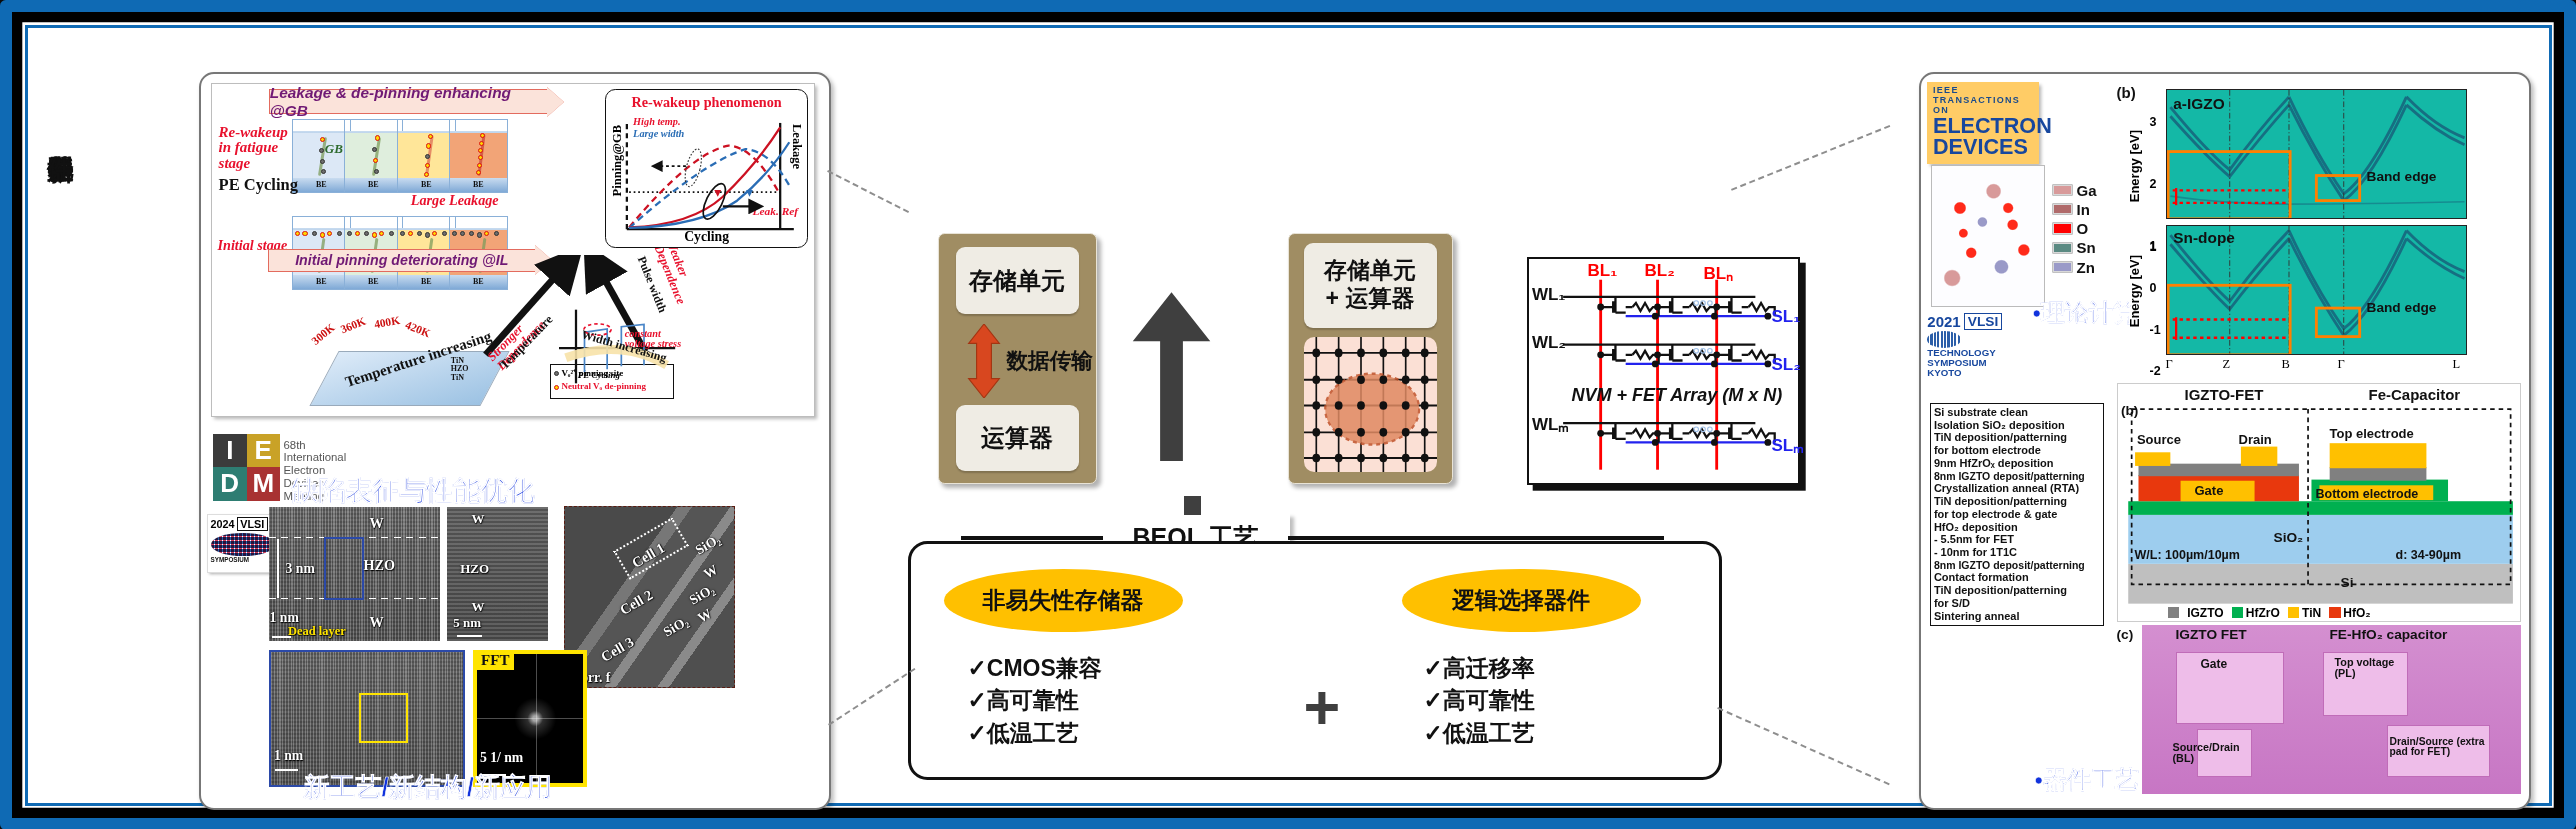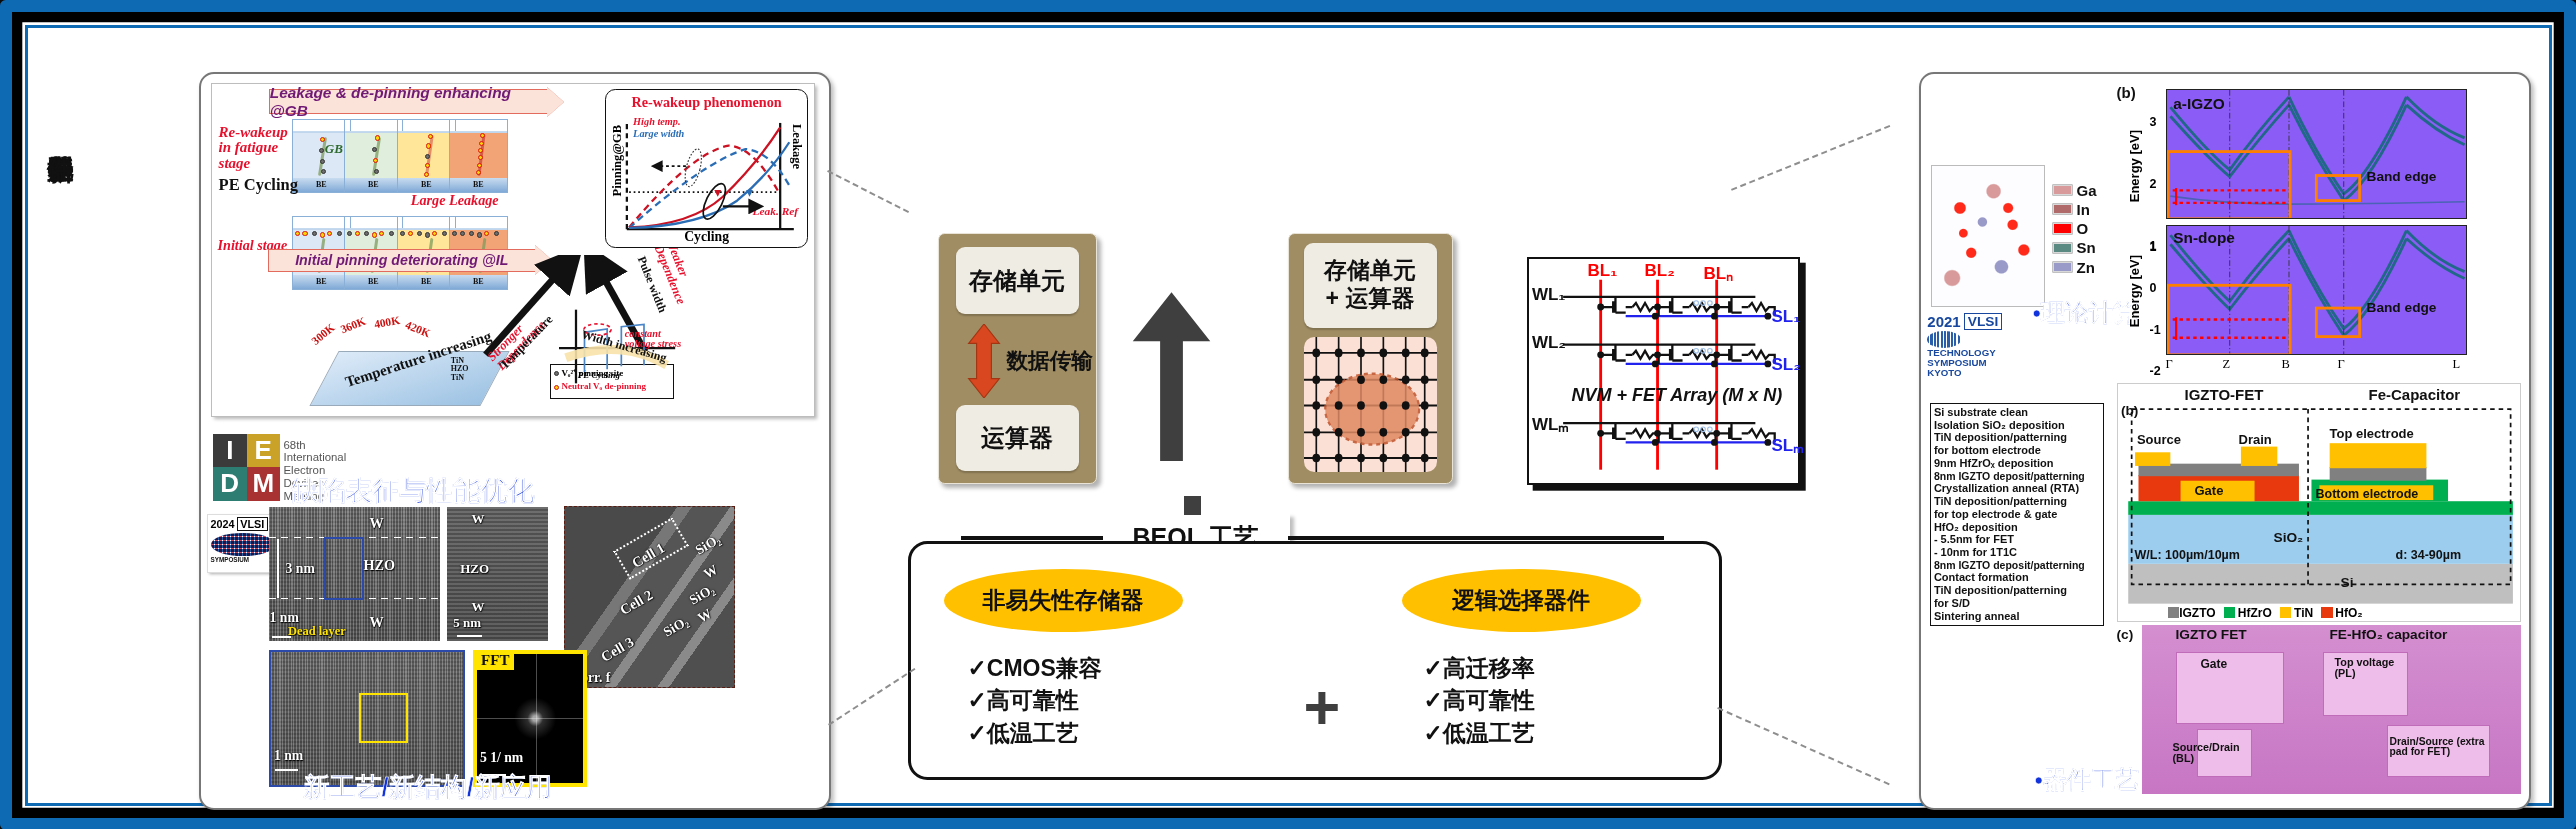--- a/index.html
+++ b/index.html
@@ -181,21 +181,21 @@
     position:absolute;background:#ffcc66;padding:3.4px 5.7px 5.7px 5.7px;
     box-shadow:2.8px 2.8px 3.4px rgba(0,0,0,.3);
   }
   .ieee-badge .a{font-size:9px;color:#1a4b8c;letter-spacing:1.3px;font-weight:bold;}
   .ieee-badge .b{font-size:21.6px;color:#17479e;font-weight:bold;line-height:1.0;}
 
   .legend-row{display:flex;align-items:center;gap:4.6px;margin-bottom:2.3px;}
   .legend-sw{width:19.4px;height:10.3px;border:1.1px solid #d9d9d9;box-shadow:0 0 0 0.6px #999;}
   .legend-tx{font-size:15px;font-weight:bold;color:#111;font-family:"Liberation Sans",sans-serif;}
 
-  .bandplot{position:absolute;background:#8b5cf6;border:0.6px solid #222;overflow:hidden;}
+  .bandplot{position:absolute;background:#14b8a6;border:0.6px solid #222;overflow:hidden;}
 
   .proc-box{
     position:absolute;border:1.1px solid #111;background:#fff;padding:2.3px 3.4px;
     font-size:11px;font-weight:bold;color:#111;line-height:1.165;
     font-family:"Liberation Sans",sans-serif;
   }
   .proc-box div{white-space:nowrap;}
 
   .xsec{position:absolute;background:#fff;border:0.6px solid #ccc;}
   .xlbl{position:absolute;font-weight:bold;color:#111;font-family:"Liberation Sans",sans-serif;}
@@ -720,20 +720,25 @@
     </div>
   </div>
 
   <div class="dashline" style="left:800px;top:142px;width:91px;transform:rotate(27deg);"></div>
   <div class="dashline" style="left:800px;top:696px;width:103px;transform:rotate(-33deg);"></div>
   <div class="dashline" style="left:1703px;top:161px;width:171px;transform:rotate(-22deg);"></div>
   <div class="dashline" style="left:1690px;top:679px;width:188px;transform:rotate(24deg);"></div>
 
   <div class="rbox" id="panel-right">
 
+    <div class="ieee-badge" style="left:6.8px;top:8px;width:112px;">
+      <div class="a">IEEE TRANSACTIONS ON</div>
+      <div class="b">ELECTRON</div>
+      <div class="b">DEVICES</div>
+    </div>
 
     <div style="position:absolute;left:10.3px;top:91px;width:114px;height:142px;border:0.6px solid #bbb;
                 background:radial-gradient(circle at 25% 30%, #ff2a1a 0 4%, transparent 5%),
                            radial-gradient(circle at 55% 18%, #d89a9a 0 5%, transparent 6%),
                            radial-gradient(circle at 72% 42%, #ff2a1a 0 4%, transparent 5%),
                            radial-gradient(circle at 35% 62%, #ff2a1a 0 4%, transparent 5%),
                            radial-gradient(circle at 62% 72%, #9a9ac8 0 5%, transparent 6%),
                            radial-gradient(circle at 18% 80%, #d89a9a 0 5%, transparent 6%),
                            radial-gradient(circle at 82% 60%, #ff2a1a 0 4%, transparent 5%),
                            radial-gradient(circle at 45% 40%, #9a9ac8 0 4%, transparent 5%),
@@ -903,21 +908,21 @@
       <div class="xlbl" style="left:19.4px;top:48px;font-size:13px;">Source</div>
       <div class="xlbl" style="left:121px;top:48px;font-size:13px;">Drain</div>
       <div class="xlbl" style="left:77px;top:99px;font-size:13px;">Gate</div>
       <div class="xlbl" style="left:212px;top:42px;font-size:13px;">Top electrode</div>
       <div class="xlbl" style="left:198px;top:103px;font-size:12.5px;">Bottom electrode</div>
       <div class="xlbl" style="left:156px;top:146px;font-size:13.7px;">SiO₂</div>
       <div class="xlbl" style="left:191px;top:191px;font-size:13.7px;margin-left:32px;">Si</div>
       <div class="xlbl" style="left:17px;top:164px;font-size:12.5px;">W/L: 100µm/10µm</div>
       <div class="xlbl" style="left:278px;top:164px;font-size:12.5px;">d: 34-90µm</div>
       <div style="position:absolute;left:10.3px;top:222px;display:flex;gap:8px;align-items:center;">
-        <span style="display:flex;gap:0;align-items:center;padding-left:40px;">
+        <span style="display:flex;gap:8px;align-items:center;padding-left:40px;">
               <span style="width:11.4px;height:11.4px;background:#808080;display:inline-block;"></span>
               <b style="font-size:12px;">IGZTO</b>
             </span>
         <span style="display:flex;gap:2.8px;align-items:center;">
               <span style="width:11.4px;height:11.4px;background:#00b050;display:inline-block;"></span>
               <b style="font-size:12px;">HfZrO</b>
             </span>
         <span style="display:flex;gap:2.8px;align-items:center;">
               <span style="width:11.4px;height:11.4px;background:#ffc000;display:inline-block;"></span>
               <b style="font-size:12px;">TiN</b>

